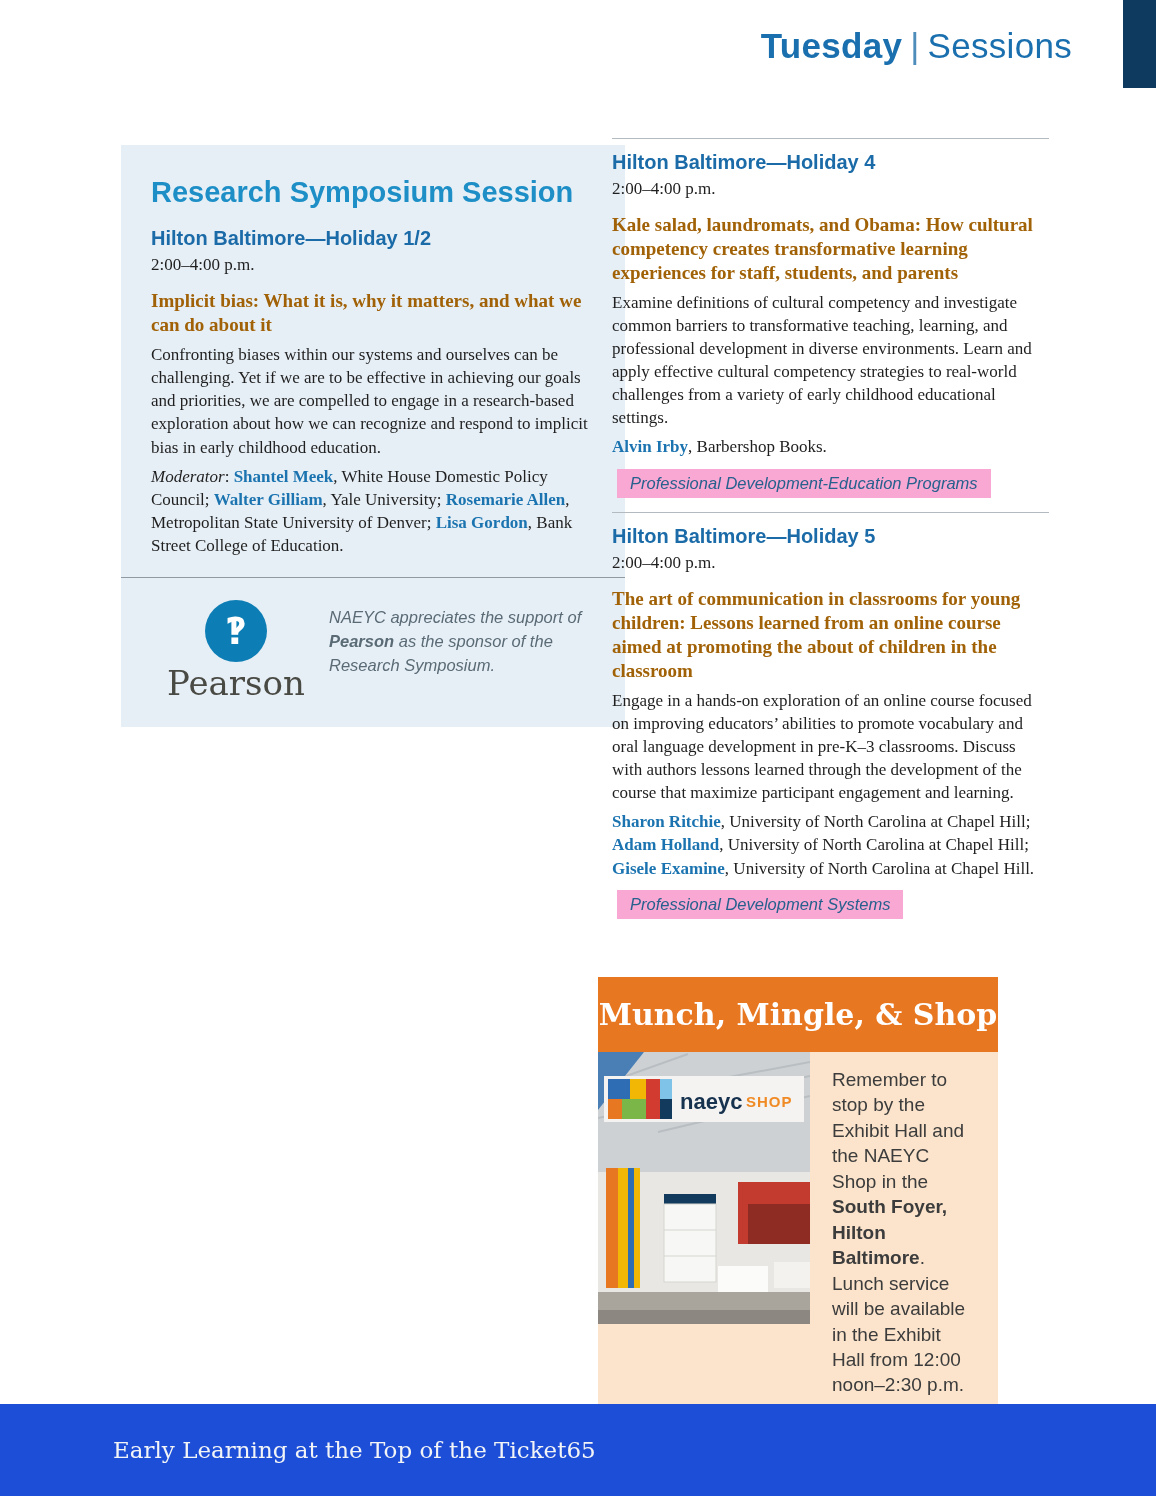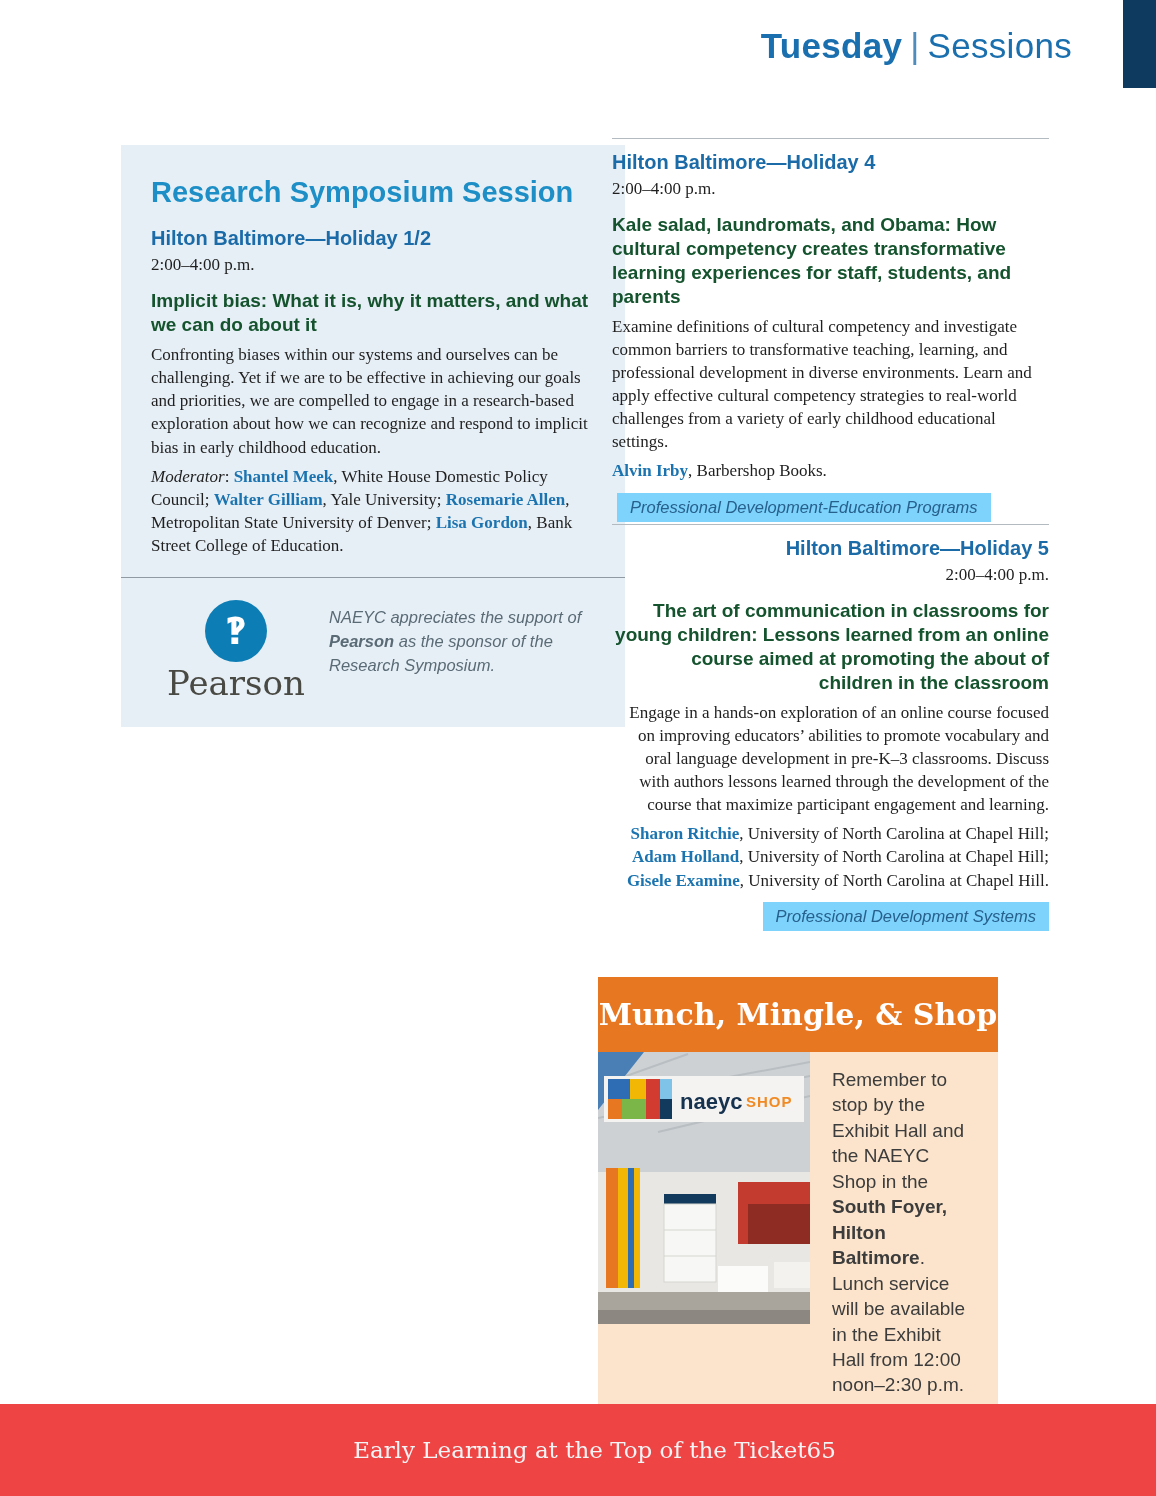--- a/index.html
+++ b/index.html
@@ -11,50 +11,50 @@
   .page-header { position:absolute; top:26px; right:84px; font-family:"Liberation Sans", sans-serif; font-size:35px; color:#1a6fae; letter-spacing:0.3px; }
   .page-header .day { font-weight:bold;margin-top:41px; }
   .page-header .sep { font-weight:normal; padding:0 8px; color:#4d8cbb; }
   .page-header .section { font-weight:normal; }
 
   
   .left-box { position:absolute; left:121px; top:145px; width:504px; background:#e7eff6; padding:30px 30px 24px; }
   .symposium-title { font-family:"Liberation Sans", sans-serif; font-weight:bold; font-size:29px; line-height:1.18; color:#1d8fc6; }
   .location { font-family:"Liberation Sans", sans-serif; font-weight:bold; font-size:20px; color:#1b6ba8; margin-top:18px; }
   .time { font-size:17px; color:#1f1f1f; margin-top:5px; }
-  .session-title { font-family:Liberation Sans, sans-serif; font-weight:bold; font-size:19px; line-height:1.26; color:#14532d; margin-top:14px; }
+  .session-title { font-family:Liberation Serif, serif; font-weight:bold; font-size:19px; line-height:1.26; color:#a16207; margin-top:14px; }
   .body-text { font-size:17px; line-height:1.36; color:#1f1f1f; margin-top:6px; }
   .link { color:#1b74b0; font-weight:bold; }
   .bold { font-weight:bold; }
   .italic { font-style:italic; }
   .box-divider { border:0; border-top:1px solid #8f9aa2; margin:20px -30px 0; }
 
   
   .sponsor { display:flex; align-items:flex-start; margin-top:22px; }
   .pearson-logo { width:170px; text-align:center; flex:none; }
   .pearson-circle { width:62px; height:62px; border-radius:50%; background:#0d7eb5; color:#ffffff; display:flex; align-items:center; justify-content:center; font-family:"DejaVu Sans", sans-serif; font-size:38px; font-weight:bold; margin:0 auto; }
   .pearson-word { font-family:"DejaVu Serif", serif; font-size:34px; color:#4a4a44; margin-top:1px; }
   .sponsor-note { flex:1; font-family:"Liberation Sans", sans-serif; font-style:italic; font-size:16.5px; line-height:1.45; color:#5a6b76; padding-left:8px; margin-top:6px; }
 
   
   .session { position:absolute; left:612px; width:437px; }
   .session-1 { top:138px; }
-  .session-2 { top:524px;text-align:right; }
+  .session-2 { top:512px; }
   .rule { border:0; border-top:1px solid #b3bac0; margin:0 0 12px; }
-  .tag { display:inline-block; background:#7dd3fc; color:#27608d; font-family:"Liberation Sans", sans-serif; font-style:italic; font-size:16.5px; padding:5px 13px; margin:10px 0 0 5px; }
+  .tag { display:inline-block; background:#f9a8d4; color:#27608d; font-family:"Liberation Sans", sans-serif; font-style:italic; font-size:16.5px; padding:5px 13px; margin:10px 0 0 5px; }
 
   
   .promo { position:absolute; left:598px; top:977px; width:400px; }
   .promo-header { background:#e87722; color:#ffffff; text-align:center; font-family:"DejaVu Serif", serif; font-weight:bold; font-size:30px; padding:20px 0; }
   .promo-body { background:#fbe4cb; display:flex; }
   .promo-photo { width:212px; height:272px; flex:none; display:block; }
   .promo-text { flex:1; padding:15px 20px 12px 22px; font-family:"Liberation Sans", sans-serif; font-size:19px; line-height:1.34; color:#3c3c3c; }
 
   
-  .footer { position:absolute; left:0; right:0; bottom:0; height:92px; background:#ef4444; color:#f2f4f6; display:flex; align-items:center; justify-content:center; padding:0 80px 0 113px; font-family:"DejaVu Serif", serif; font-size:23px; }
+  .footer { position:absolute; left:0; right:0; bottom:0; height:92px; background:#1d4ed8; color:#f2f4f6; display:flex; align-items:center; justify-content:flex-start; padding:0 80px 0 113px; font-family:"DejaVu Serif", serif; font-size:23px; }
 </style>
 </head>
 <body>
 
 <div class="page">
 
   <div class="corner-block"></div>
   <div class="page-header">
     <span class="day">Tuesday</span><span class="sep">|</span><span class="section">Sessions</span>
   </div>

